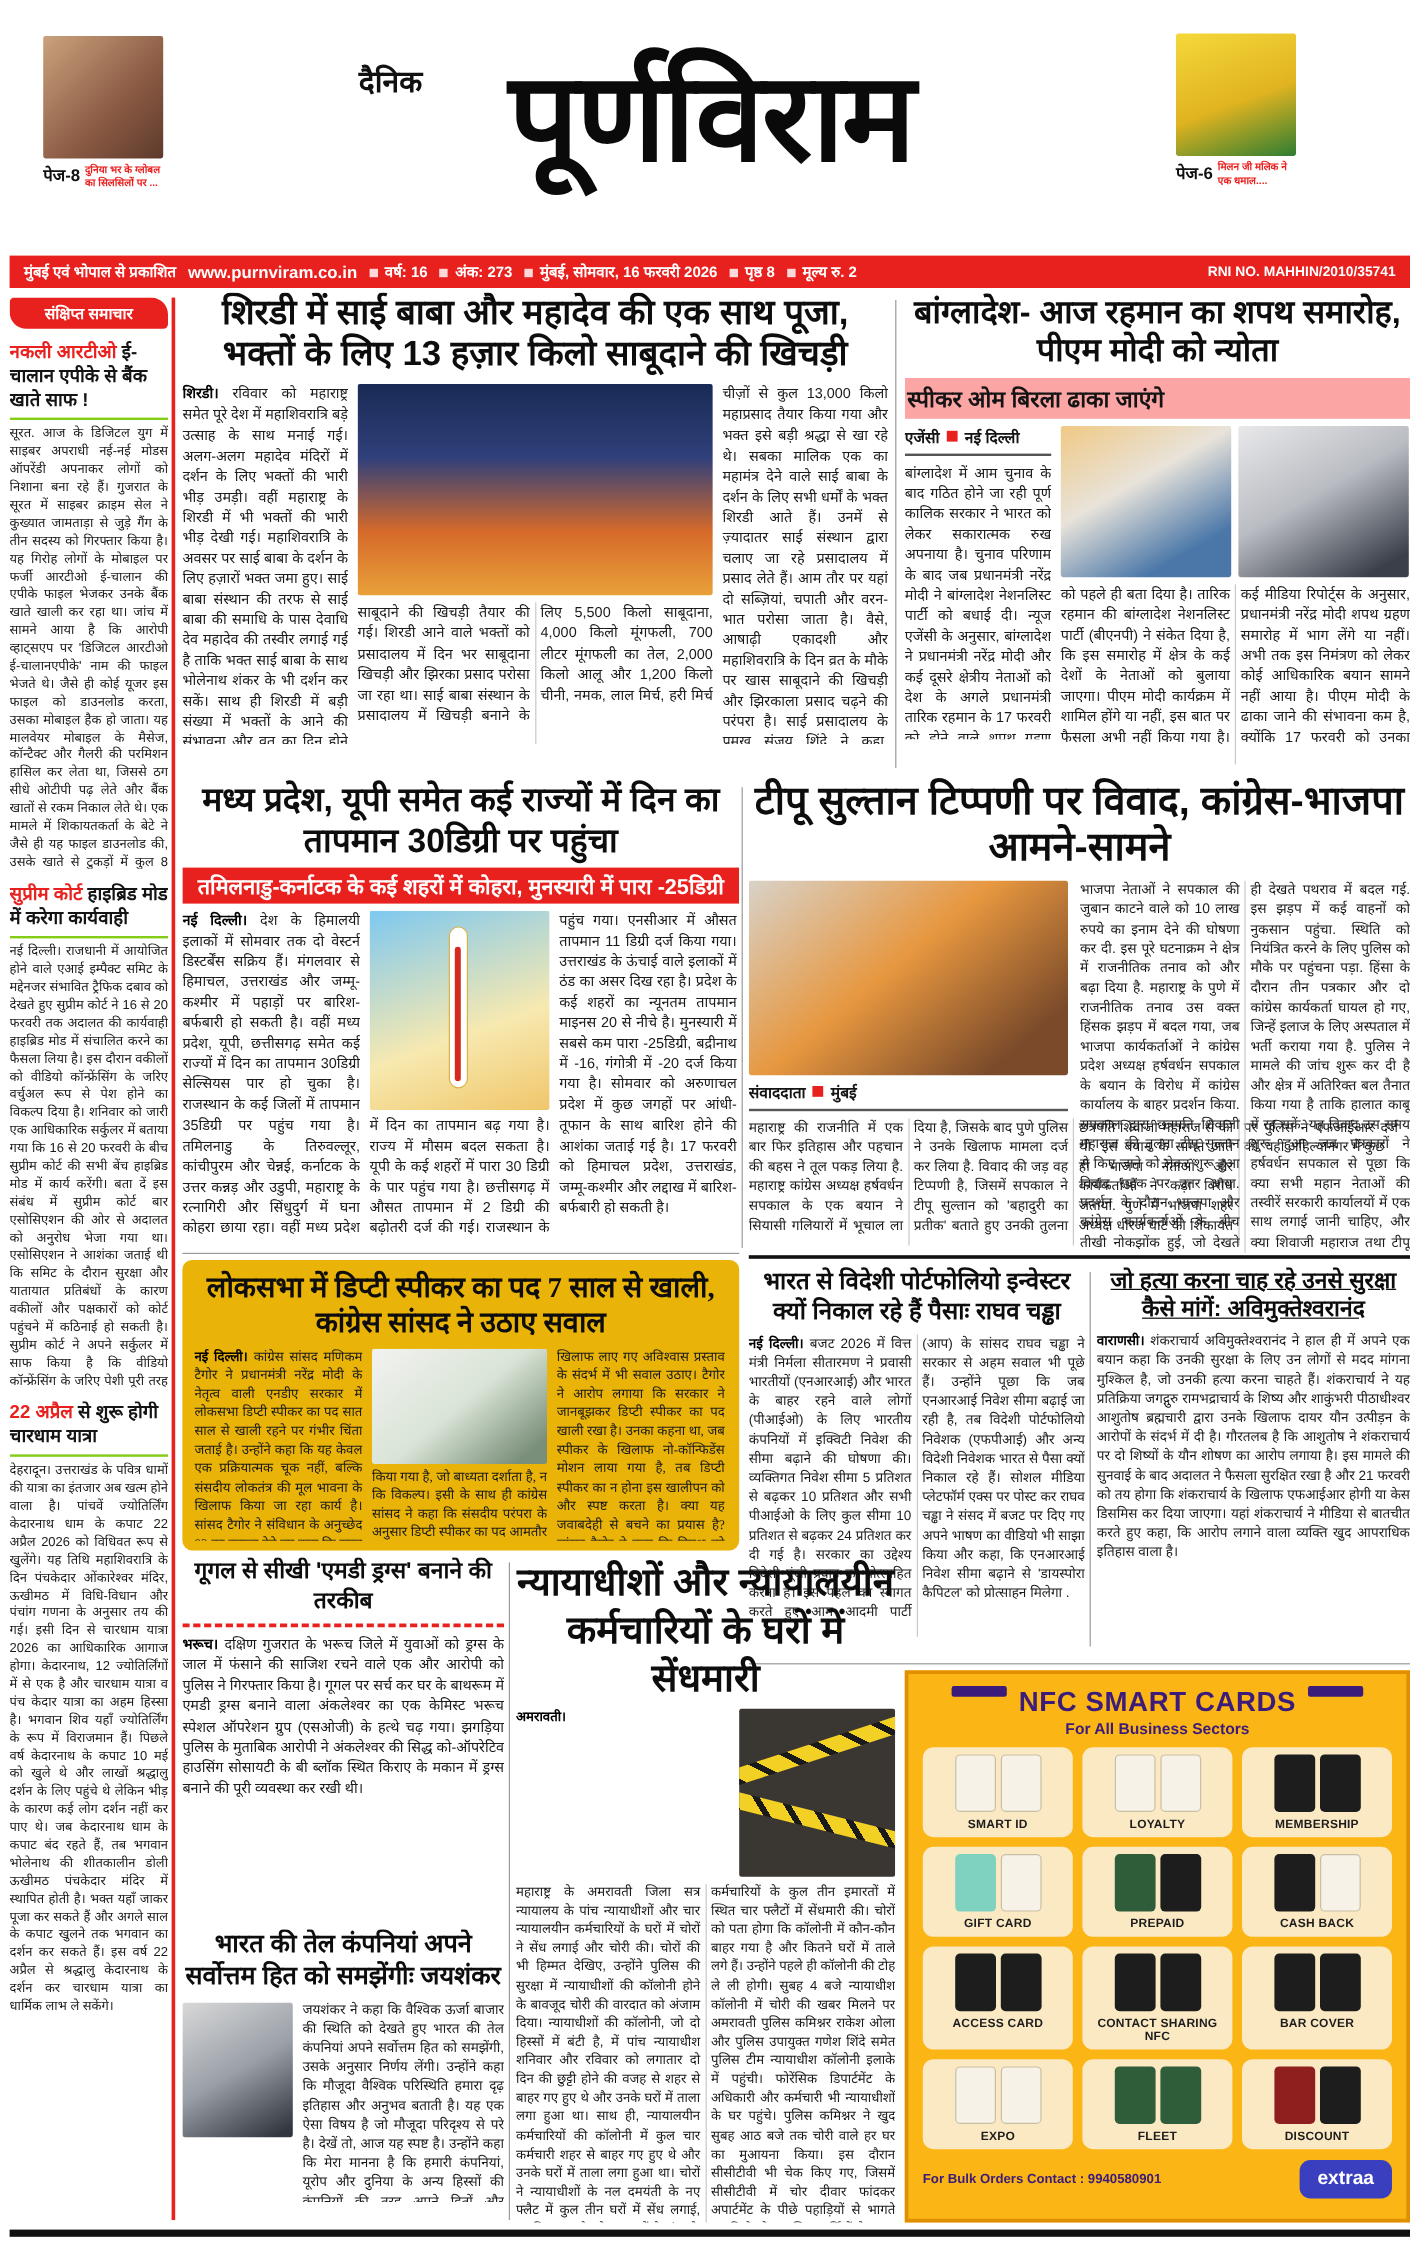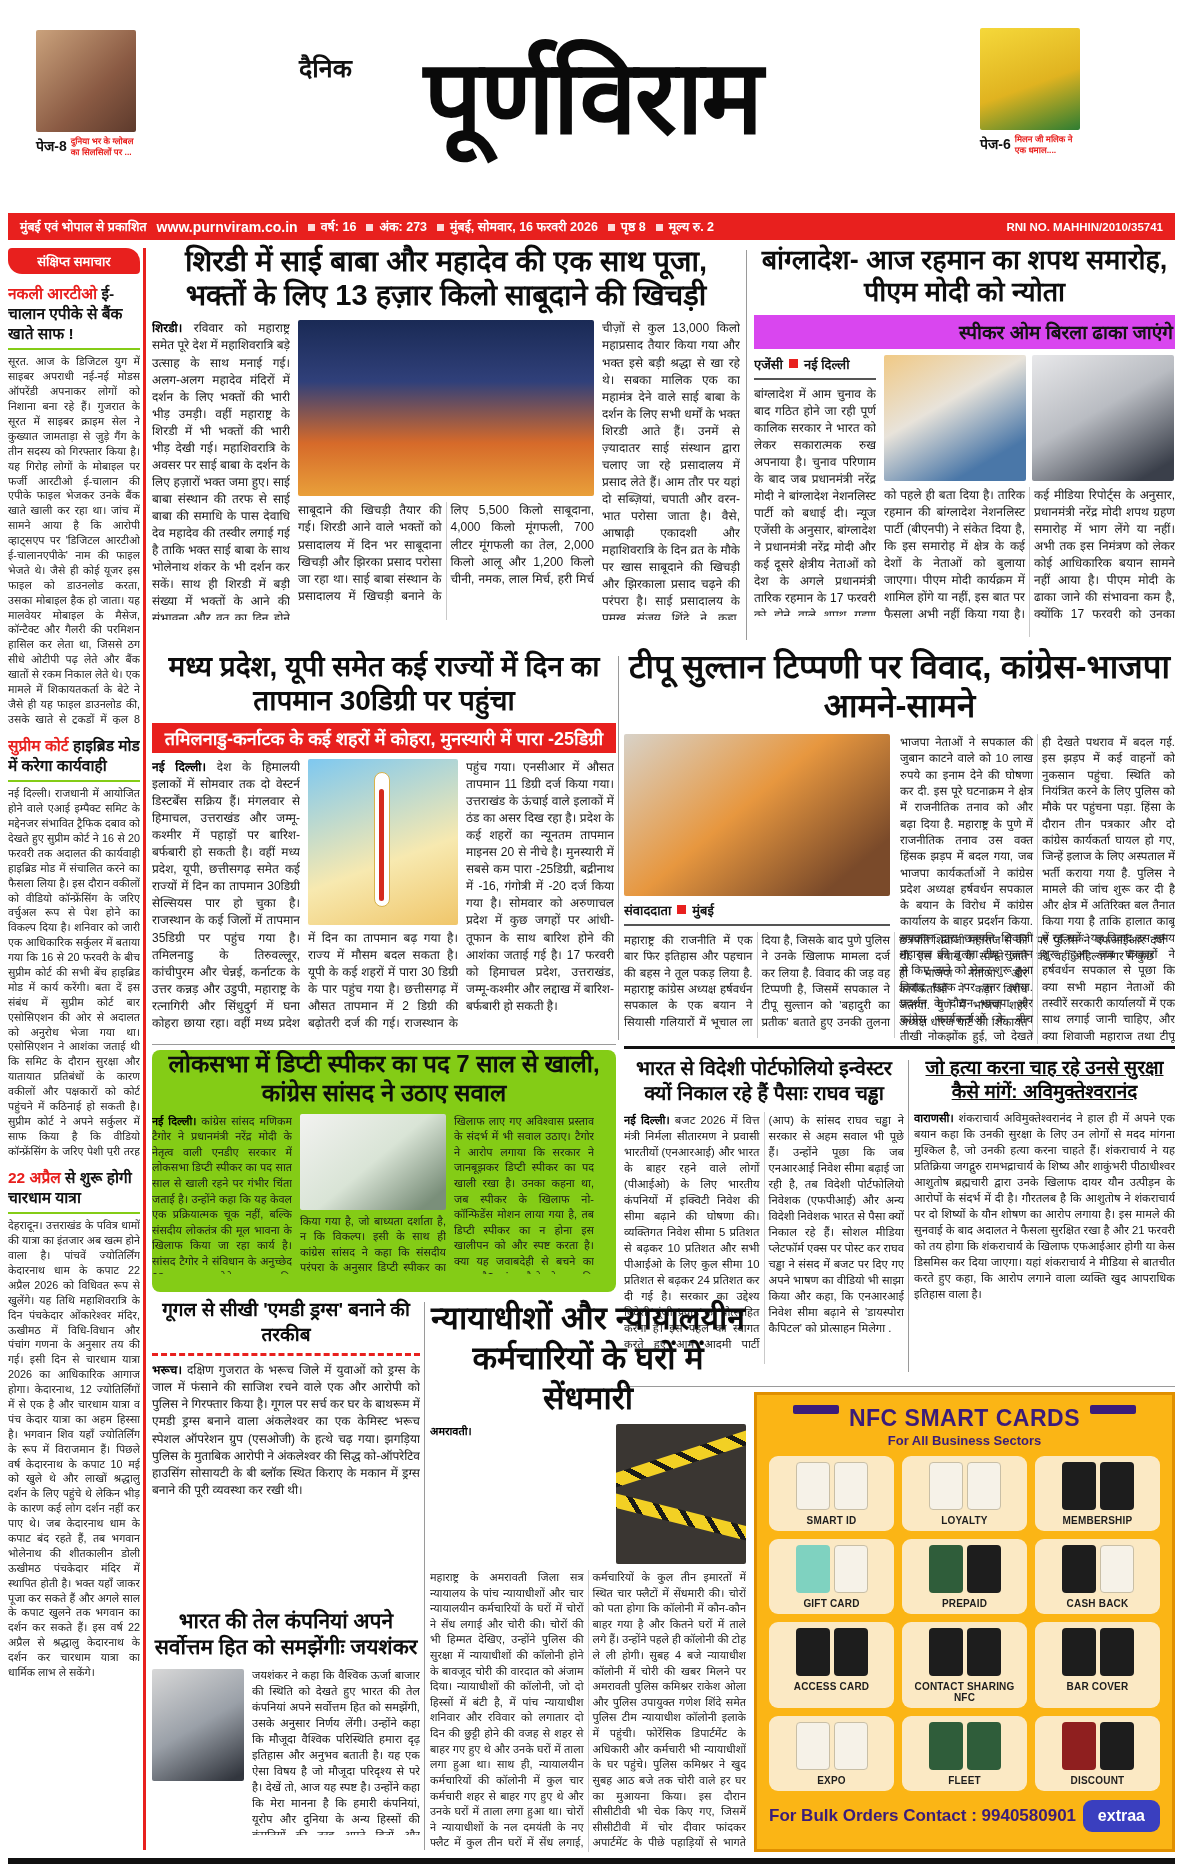--- a/index.html
+++ b/index.html
@@ -55,44 +55,44 @@
   .photo-tipu{background:linear-gradient(140deg,#d8d2c8,#e7973f 45%,#7a4a2a 85%);}
   .photo-tagore{background:linear-gradient(140deg,#f2f2f0,#d9e4d6 50%,#7a8f7a 90%);}
   .photo-crime{background:#3a3632;position:relative;overflow:hidden;}
   .tape{position:absolute;left:-20%;width:140%;height:14px;
         background:repeating-linear-gradient(45deg,#f2d024 0 14px,#1a1a1a 14px 19px);}
   .photo-jaishankar{background:linear-gradient(150deg,#d8d8d8,#9aa0a8 50%,#32363e 95%);}
   
   .triple{display:flex;gap:8px;}
   .colblock{overflow:hidden;}
   
-  .subhead-gray{background:#d946ef;font-weight:800;font-size:19px;text-align:right;padding:4px 2px;margin:6px 0;}
+  .subhead-gray{background:#fca5a5;font-weight:800;font-size:19px;text-align:left;padding:4px 2px;margin:6px 0;}
   .subhead-red{background:#e8201e;color:#fff;font-weight:800;font-size:18px;text-align:center;padding:3px 2px;margin:6px 0;}
   
-  .graybox{background:#84cc16;border-radius:8px;box-sizing:border-box;}
+  .graybox{background:#eab308;border-radius:8px;padding:10px;box-sizing:border-box;font-family:Liberation Serif, serif;}
   
   .dashred{border:none;border-top:3px dashed #e8201e;margin:6px 0;}
   
   .ad{position:absolute;left:754px;top:1392px;width:421px;height:460px;box-sizing:border-box;
       background:#fbb515;border:3px solid #e08f00;padding:10px 12px;overflow:hidden;}
   .ad-titlerow{display:flex;justify-content:center;gap:10px;}
   .tbar{width:46px;height:9px;background:#3b1c7a;border-radius:2px;}
   .ad-title{font-size:23px;font-weight:800;color:#3b1c7a;letter-spacing:.5px;}
   .ad-sub{text-align:center;font-size:13px;font-weight:800;color:#3b1c7a;margin-top:1px;}
   .tiles{display:grid;grid-template-columns:repeat(3,1fr);gap:8px;margin-top:8px;}
   .tile{background:#fbe9c4;border-radius:9px;padding:6px 4px 5px;display:flex;flex-direction:column;align-items:center;}
   .thumbs{display:flex;gap:4px;}
   .mini{width:34px;height:48px;border-radius:4px;background:#1d1d1d;}
   .mini.light{background:#f6f2e8;border:1px solid #c9bfa6;box-sizing:border-box;}
   .mini.teal{background:#7fd2c0;}
   .mini.green{background:#2f5d3a;}
   .mini.red{background:#8f1f1f;}
   .tile-label{font-size:10px;font-weight:800;color:#1d1d1d;margin-top:5px;text-align:center;letter-spacing:.2px;}
   .ad-foot{display:flex;align-items:center;justify-content:space-between;margin-top:9px;}
-  .ad-contact{font-size:17px;font-weight:800;color:#3b1c7a;}
+  .ad-contact{font-size:11px;font-weight:800;color:#3b1c7a;}
   .extraa{background:#3a3fbf;color:#fff;font-weight:800;font-size:16px;padding:7px 15px;border-radius:9px;}
 </style>
 </head>
 <body>
 
 <div class="page">
 
   <div class="promo" style="left:36px;top:30px;position:absolute;">
     <div class="promo-photo photo-woman"></div>
     <div class="promo-meta">

